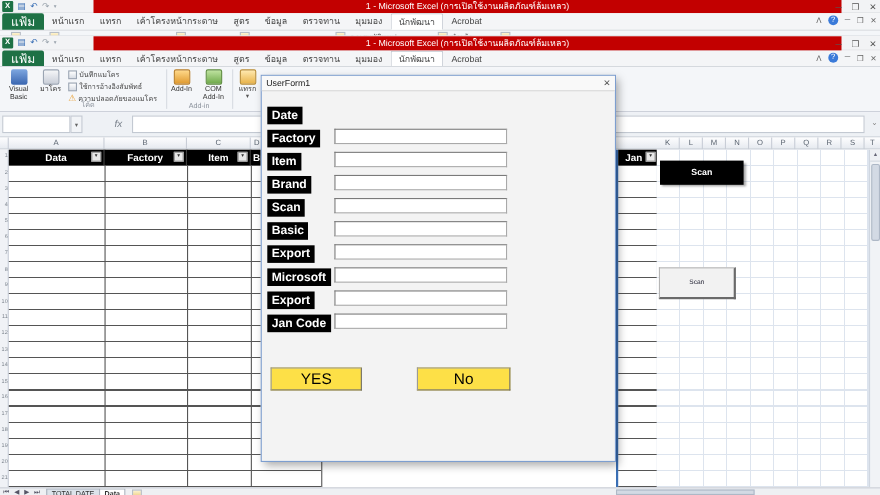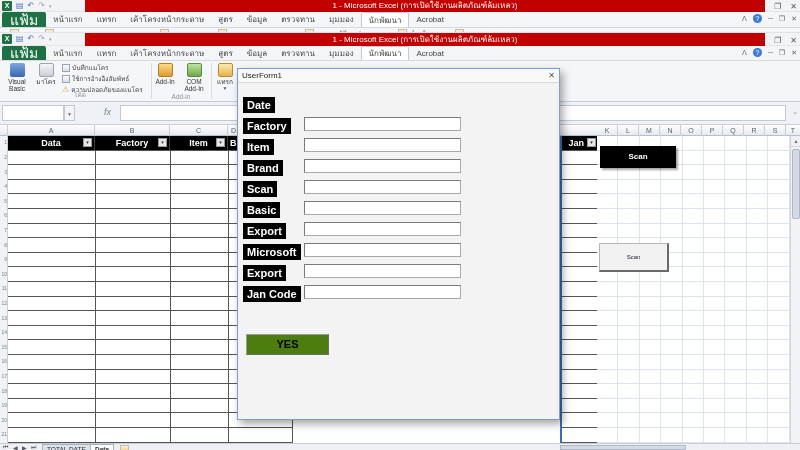--- a/index.html
+++ b/index.html
@@ -10,21 +10,21 @@
   
   .titlebar { left:0; width:800px; background:#f2f3f5; border-bottom:1px solid #e3e5e8; }
   .qat { position:absolute; left:2px; top:1px; display:flex; gap:4px; align-items:center; }
   .xl-icon { width:10px; height:10px; background:#1e7145; color:#fff; font-size:7px; font-weight:bold; text-align:center; line-height:10px; border-radius:1px; }
   .qat-glyph { font-size:8px; line-height:10px; color:#3a6fb5; }
   .qat-glyph.dis { color:#9aa3ad; }
   .banner { position:absolute; left:85px; width:680px; top:0; background:#c20000; color:#fff; font-size:8px; text-align:center; overflow:hidden; white-space:nowrap; }
   .winctl { position:absolute; right:3px; top:0; display:flex; gap:9px; color:#555; font-size:8px; }
   .tabrow { left:0; width:800px; background:#f4f5f7; border-bottom:1px solid #d5d9de; }
   .tabs { position:absolute; left:2px; top:0; display:flex; align-items:stretch; height:100%; }
-  .tab-file { background:#1e7145; color:#fff; font-size:14px; padding:2px 8px; display:flex; align-items:center; border-radius:2px 2px 0 0; }
+  .tab-file { background:#1e7145; color:#fff; font-size:11px; padding:2px 8px; display:flex; align-items:center; border-radius:2px 2px 0 0; }
   .tab { color:#444; font-size:8px; padding:2px 7px; display:flex; align-items:center; white-space:nowrap; }
   .tab.active { background:#fff; border:1px solid #c5cad2; border-bottom:none; border-radius:2px 2px 0 0; }
   .minictl { position:absolute; right:3px; top:2px; display:flex; gap:6px; align-items:center; color:#666; font-size:7px; }
   .help-circ { width:9px; height:9px; border-radius:50%; background:#3a7ad9; color:#fff; font-size:7px; line-height:9px; text-align:center; }
   .sliver { left:0; width:800px; background:#f4f6f9; overflow:hidden; border-bottom:1px solid #e0e3e8; }
   .sliver-ic { position:absolute; top:1px; width:9px; height:9px; border:1px solid #b8bec6; background:linear-gradient(#fdf3d0,#e8c36a); }
   .sliver-txt { position:absolute; top:0; font-size:7px; color:#555; white-space:nowrap; }
 
   
   .ribbon { left:0; top:61px; width:800px; height:41px; background:#f4f6f9; border-bottom:1px solid #c9ced6; }
@@ -85,21 +85,21 @@
   .stab.active { background:#fff; font-weight:bold; }
   .hthumb { position:absolute; top:1px; height:5px; background:#d3dae4; border:1px solid #aeb8c6; }
 
   
   .uform { left:237px; top:68px; width:323px; height:352px; background:#f3f3f3; border:1px solid #7d9ecf; box-shadow:3px 4px 8px rgba(0,0,0,.35); }
   .uf-title { position:absolute; left:0; top:0; width:100%; height:14px; background:#f9f9f9; border-bottom:1px solid #d8d8d8; font-size:8px; color:#222; padding:2px 0 0 4px; }
   .uf-close { position:absolute; right:4px; top:2px; font-size:8px; color:#555; line-height:10px; }
   .uf-row { position:absolute; left:5px; height:16px; }
   .uf-label { display:inline-block; background:#000; color:#fff; font-weight:bold; font-size:11px; line-height:14px; padding:1px 4px; white-space:nowrap; }
   .uf-input { position:absolute; left:61px; top:1px; width:157px; height:14px; background:#fff; border:1px solid #a9a9a9; border-top-color:#7a7a7a; border-left-color:#7a7a7a; font-size:9px; padding:0 2px; }
-  .uf-btn { position:absolute; height:21px; background:#4d7c0f; border:1px solid #9a9a9a; border-right-color:#6e6e6e; border-bottom-color:#6e6e6e; font-weight:bold; font-size:11px; color:#000; text-align:center; line-height:19px; }
+  .uf-btn { position:absolute; height:21px; background:#fde047; border:1px solid #9a9a9a; border-right-color:#6e6e6e; border-bottom-color:#6e6e6e; font-weight:normal; font-size:14px; color:#000; text-align:center; line-height:19px; }
 </style>
 </head>
 <body>
 
 <div class="abs titlebar" style="top:0;height:12px">
   <div class="qat">
     <span class="xl-icon">X</span>
     <span class="qat-glyph">▤</span>
     <span class="qat-glyph">↶</span>
     <span class="qat-glyph dis">↷</span>
@@ -363,13 +363,14 @@
   </div>
   <div class="uf-row" style="top:194px">
     <span class="uf-label">Export</span>
     <input class="uf-input" value="" style="">
   </div>
   <div class="uf-row" style="top:215px">
     <span class="uf-label">Jan Code</span>
     <input class="uf-input" value="" style="">
   </div>
   <div class="uf-btn" style="left:8px;top:265px;width:83px">YES</div>
+  <div class="uf-btn" style="left:141px;top:265px;width:85px">No</div>
 </div>
 
 </body></html>

